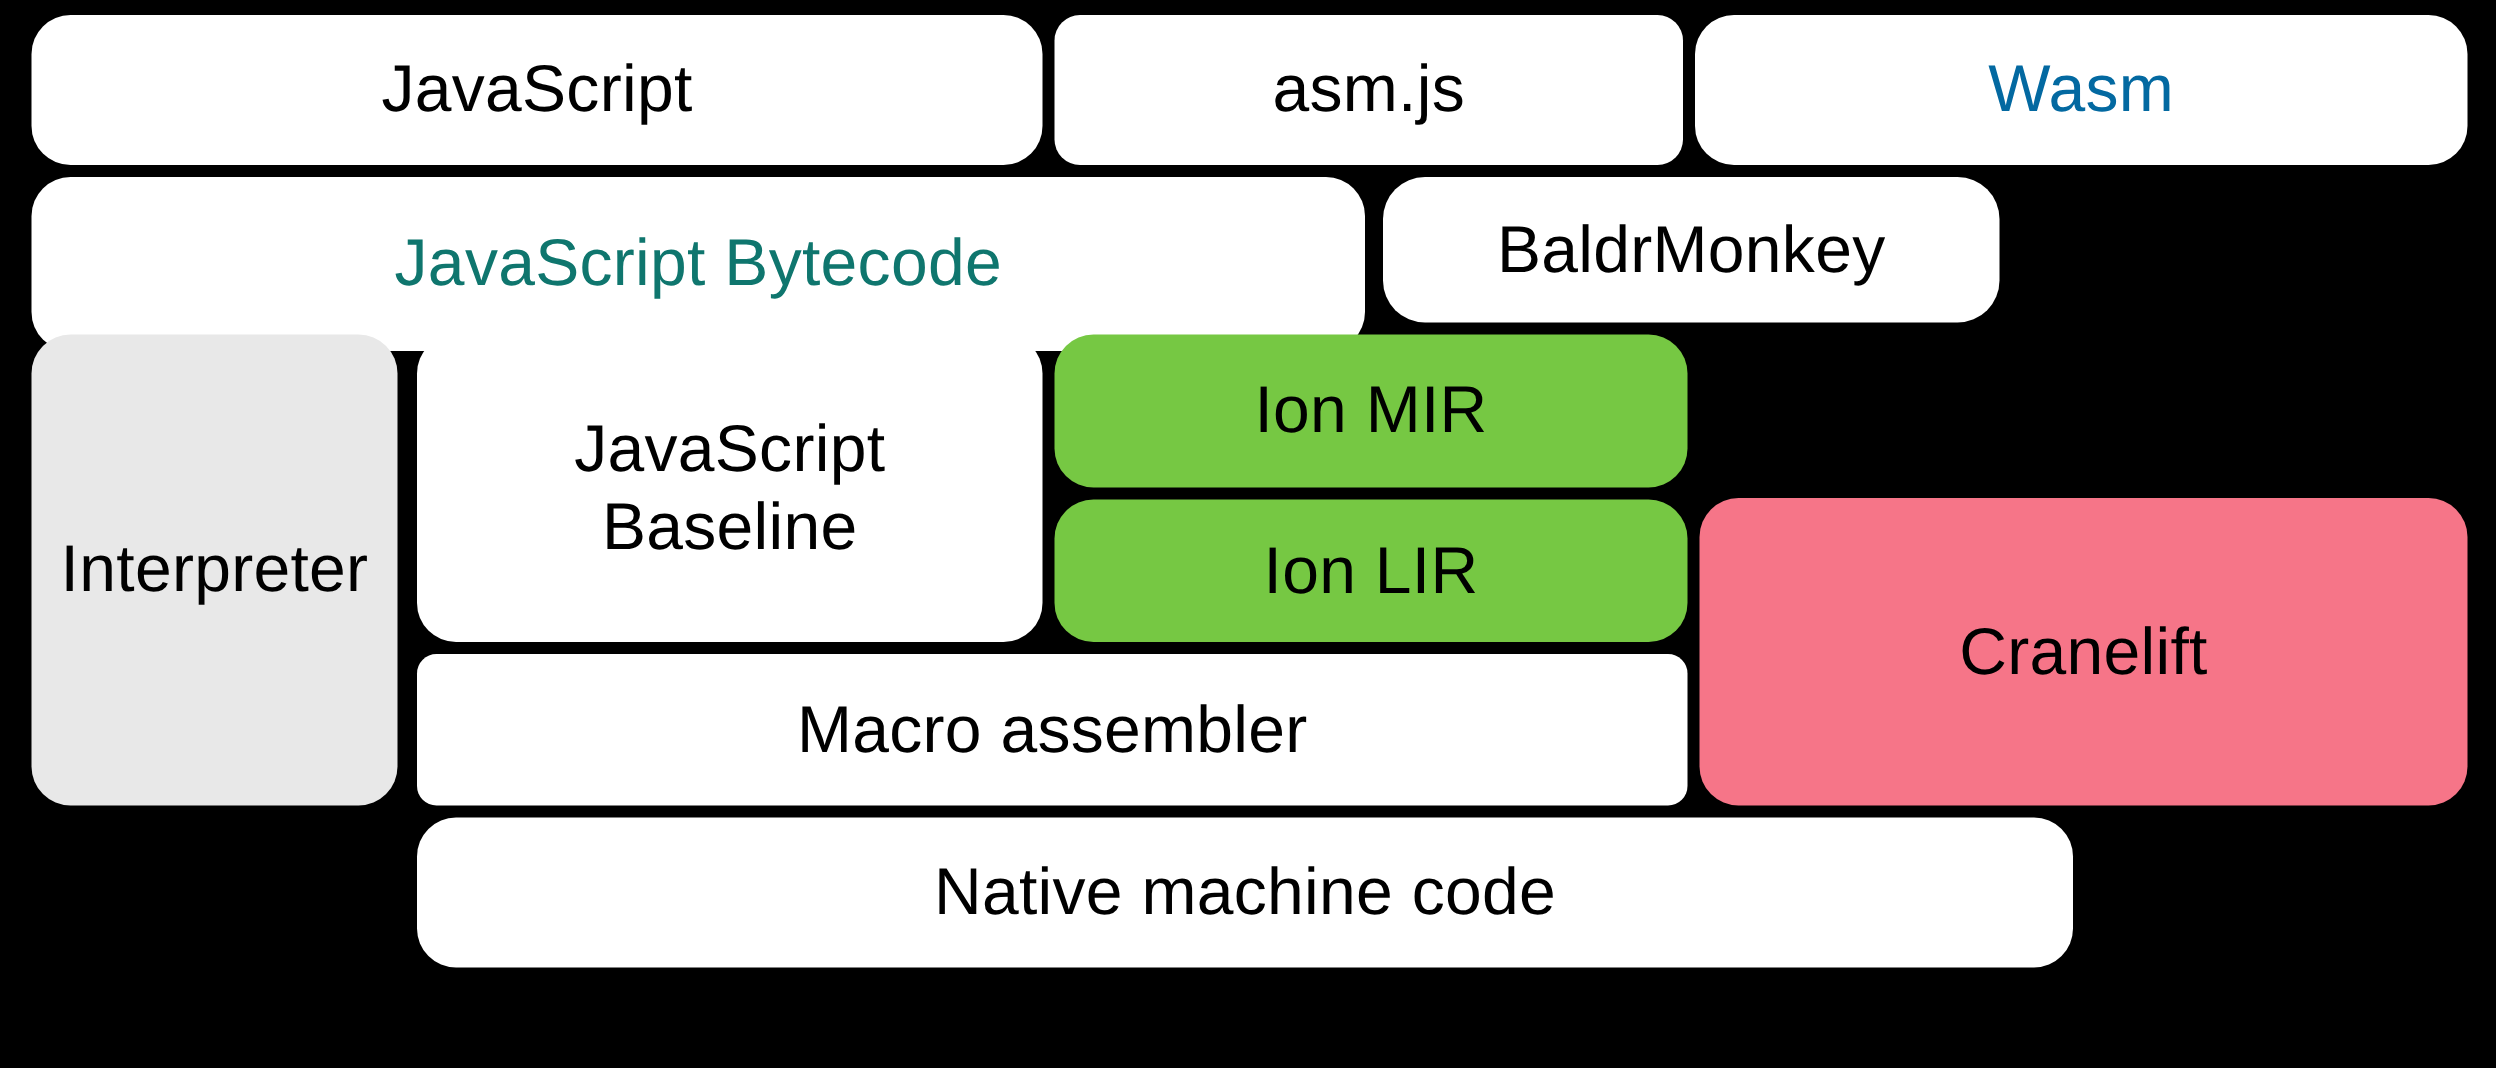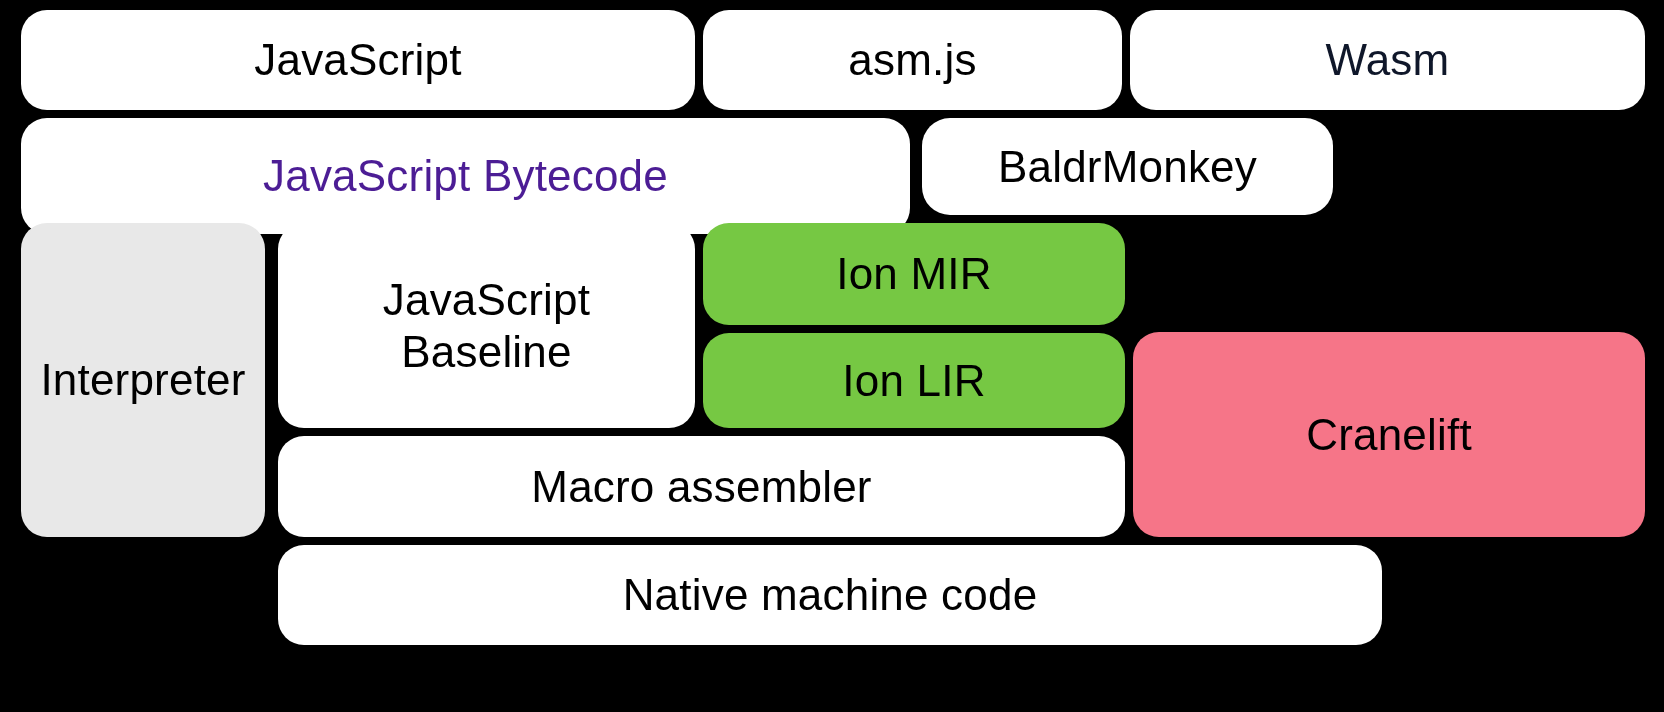--- a/index.html
+++ b/index.html
@@ -35,25 +35,25 @@
   .node.white   { background: #FFFFFF; }
   .node.gray    { background: #E8E8E8; }
   .node.green   { background: #76C843; }
   .node.pink    { background: #F67588; text-align: right; }
 </style>
 </head>
 <body>
 
 <div id="stage" style="background: rgb(0, 0, 0);">
     <div class="node white" style="left: 21px; top: 10px; width: 674px; height: 100px; background: rgb(255, 255, 255); color: rgb(0, 0, 0);">JavaScript</div>
-    <div class="node white" style="left: 703px; top: 10px; width: 419px; height: 100px; background: rgb(255, 255, 255); color: rgb(0, 0, 0);">asm.js</div>
-    <div class="node white" style="left: 1130px; top: 10px; width: 515px; height: 100px; background: rgb(255, 255, 255); color: #0f172a;">Wasm</div>
-    <div class="node white" style="left: 21px; top: 118px; width: 889px; height: 116px; background: rgb(255, 255, 255); color: #4c1d95;">JavaScript Bytecode</div>
+    <div class="node white" style="left: 703px; top: 10px; width: 419px; height: 100px; background: rgb(255, 255, 255); color: rgb(0, 0, 0); border-radius: 17px;">asm.js</div>
+    <div class="node white" style="left: 1130px; top: 10px; width: 515px; height: 100px; background: rgb(255, 255, 255); color: #0369a1;">Wasm</div>
+    <div class="node white" style="left: 21px; top: 118px; width: 889px; height: 116px; background: rgb(255, 255, 255); color: #0f766e;">JavaScript Bytecode</div>
     <div class="node white" style="left: 922px; top: 118px; width: 411px; height: 97px; background: rgb(255, 255, 255); color: rgb(0, 0, 0); border-radius: 28px;">BaldrMonkey</div>
     <div class="node gray" style="left: 21px; top: 223px; width: 244px; height: 314px; background: rgb(232, 232, 232); color: rgb(0, 0, 0);">Interpreter</div>
     <div class="node white" style="left: 278px; top: 223px; width: 417px; height: 205px; background: rgb(255, 255, 255); color: rgb(0, 0, 0);">JavaScript
 Baseline</div>
     <div class="node green" style="left: 703px; top: 223px; width: 422px; height: 102px; background: rgb(118, 200, 67); color: rgb(0, 0, 0);">Ion MIR</div>
     <div class="node green" style="left: 703px; top: 333px; width: 422px; height: 95px; background: rgb(118, 200, 67); color: rgb(0, 0, 0);">Ion LIR</div>
-    <div class="node white" style="left: 278px; top: 436px; width: 847px; height: 101px; background: rgb(255, 255, 255); color: rgb(0, 0, 0);">Macro assembler</div>
+    <div class="node white" style="left: 278px; top: 436px; width: 847px; height: 101px; background: rgb(255, 255, 255); color: rgb(0, 0, 0); border-radius: 13px;">Macro assembler</div>
     <div class="node pink" style="left: 1133px; top: 332px; width: 512px; height: 205px; background: rgb(246, 117, 136); color: rgb(0, 0, 0);">Cranelift</div>
     <div class="node white" style="left: 278px; top: 545px; width: 1104px; height: 100px; background: rgb(255, 255, 255); color: rgb(0, 0, 0);">Native machine code</div>
   </div>
 
 </body></html>

